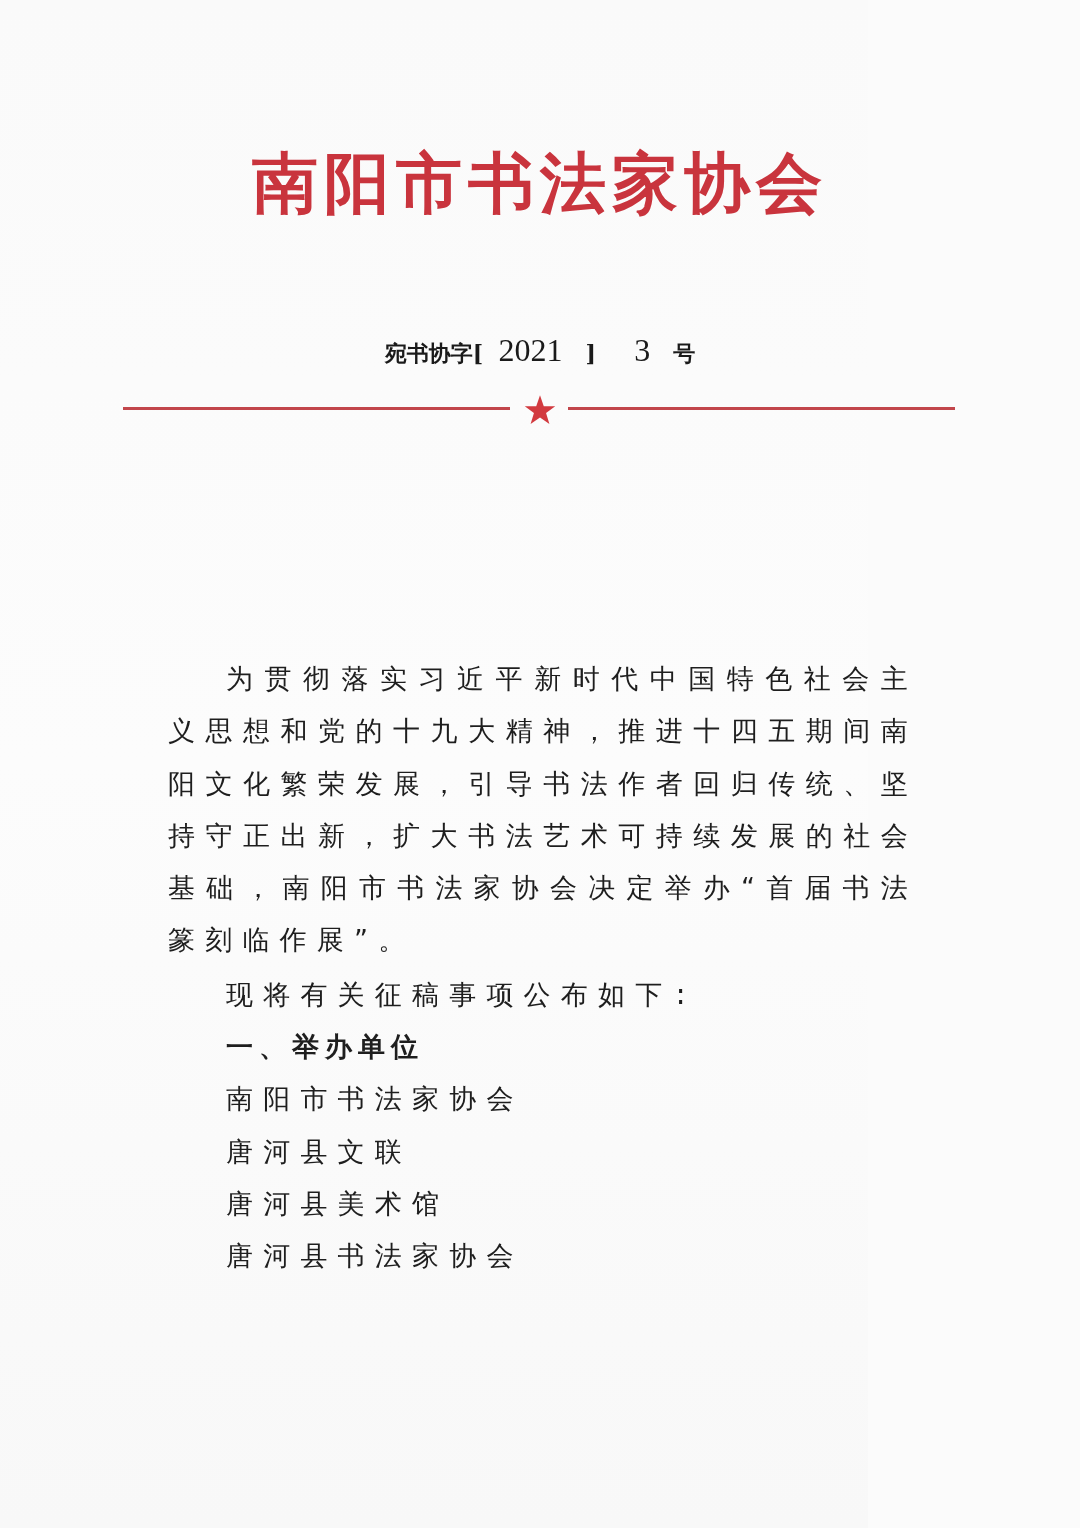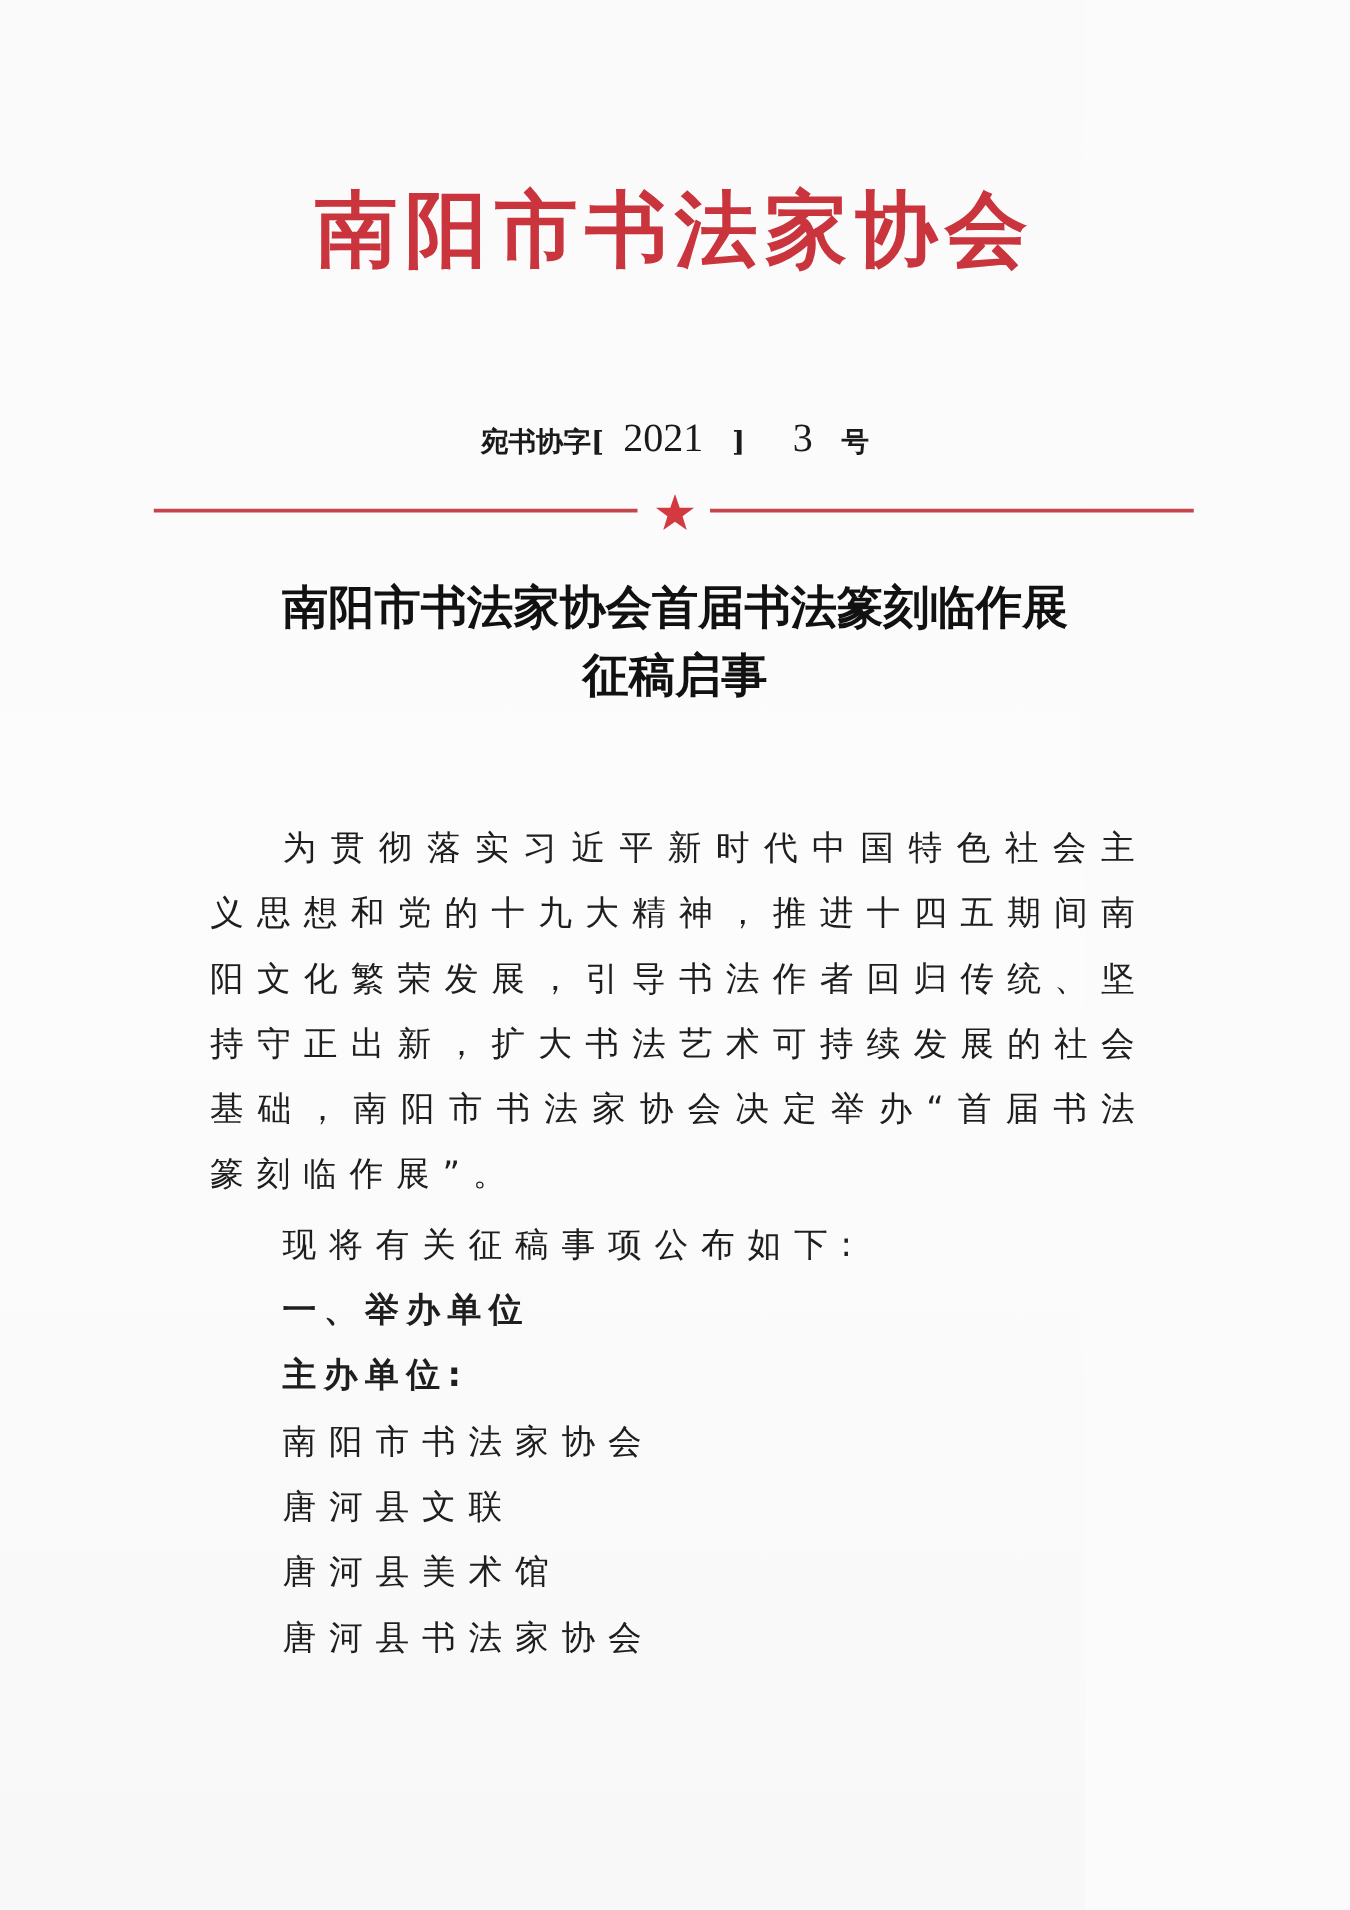--- a/index.html
+++ b/index.html
@@ -92,20 +92,21 @@
     }
     .body p {
       margin: 0;
     }
     .para {
       text-indent: 58px;
       text-align: justify;
     }
     .indent {
       padding-left: 58px;
+      font-family: Liberation Mono, monospace;
     }
     .bold {
       font-weight: bold;
       letter-spacing: 6px;
     }
     .gap {
       margin-top: 4px !important;
     }
   </style>
 </head>
@@ -116,29 +117,24 @@
   <div class="masthead">南阳市书法家协会</div>
 
   <div class="docnum"><span>宛书协字[</span>  <span class="num">2021</span>   <span>]</span>     <span class="num">3</span>   <span>号</span></div>
 
   <div class="rule left"></div>
   <svg class="star" viewBox="0 0 100 100">
     <polygon points="50,4 61.8,38 97.6,38.2 68.9,59.6 79.4,93.8 50,73.3 20.6,93.8 31.1,59.6 2.4,38.2 38.2,38" fill="#d23a3f"></polygon>
   </svg>
   <div class="rule right"></div>
 
-  <div class="title">
-    <div>南阳市书法家协会首届书法篆刻临作展</div>
-    <div>征稿启事</div>
-  </div>
 
   <div class="body">
     <p class="para">为贯彻落实习近平新时代中国特色社会主义思想和党的十九大精神，推进十四五期间南阳文化繁荣发展，引导书法作者回归传统、坚持守正出新，扩大书法艺术可持续发展的社会基础，南阳市书法家协会决定举办“首届书法篆刻临作展”。</p>
     <p class="indent gap">现将有关征稿事项公布如下:</p>
     <p class="indent bold">一、举办单位</p>
-    <p class="indent bold">主办单位:</p>
     <p class="indent">南阳市书法家协会</p>
     <p class="indent">唐河县文联</p>
     <p class="indent">唐河县美术馆</p>
     <p class="indent">唐河县书法家协会</p>
   </div>
 
 </div>
 
 </body></html>

